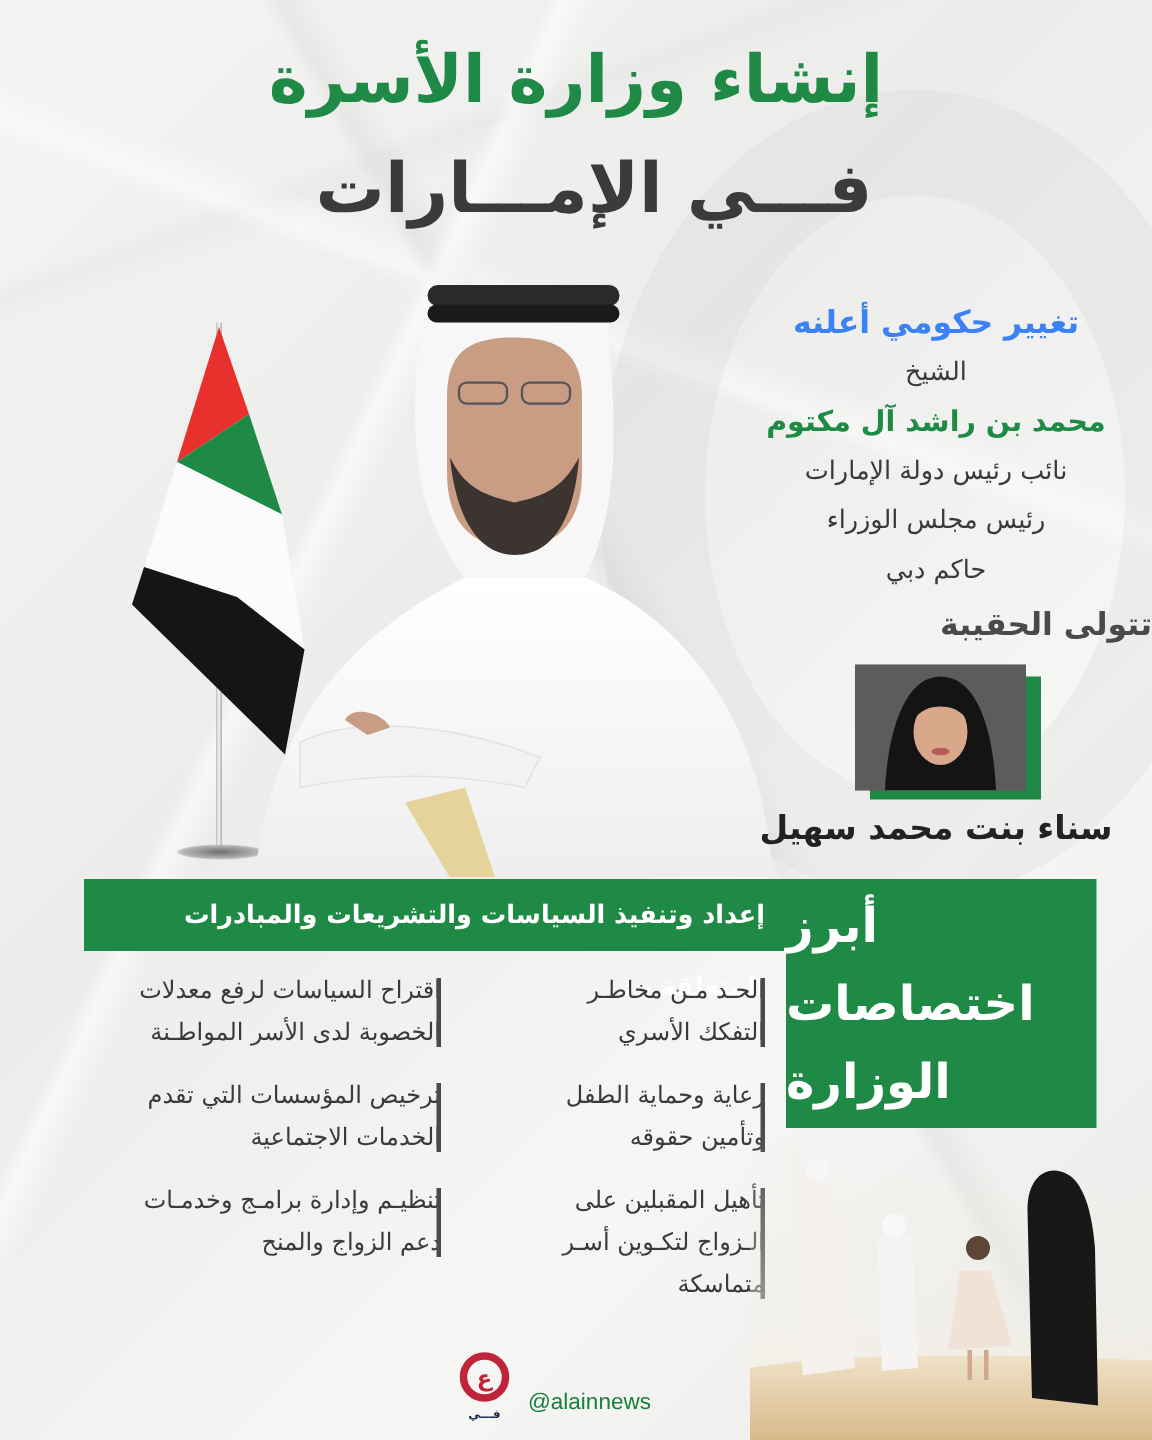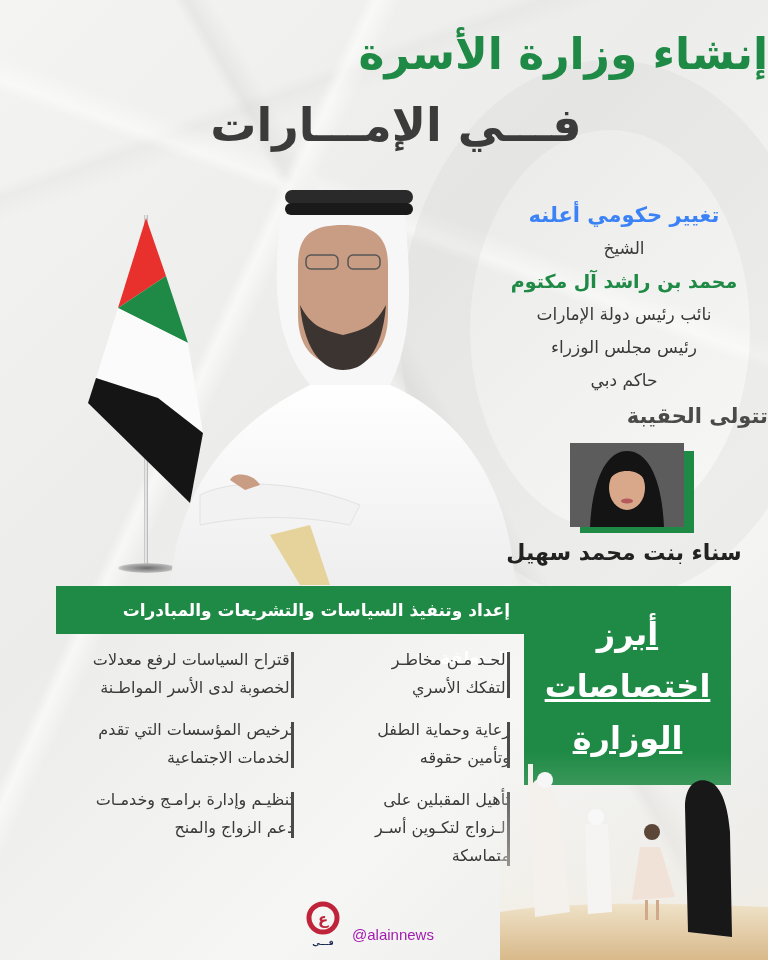--- a/index.html
+++ b/index.html
@@ -20,21 +20,21 @@
         linear-gradient(160deg, transparent 15%, rgba(210,210,208,0.2) 16%, transparent 18%);
     }
     .bg-logo-ring {
       position: absolute; left: 400px; top: 60px; width: 420px; height: 540px;
       border-radius: 50%;
       border: 70px solid rgba(200,200,198,0.18);
       pointer-events: none;
     }
 
     .title-1 {
-      position: absolute; top: 28px; left: 0; width: 768px; 
+      position: absolute; top: 28px; left: 0; width: 768px; text-align: center;
       font-size: 44px; font-weight: bold; color: #1f8a45;
       font-family: "DejaVu Sans", sans-serif;
     }
     .title-2 {
       position: absolute; top: 98px; left: 12px; width: 768px; text-align: center;
       font-size: 46px; font-weight: bold; color: #3b3b3b;
       font-family: "DejaVu Sans", sans-serif;
     }
 
     
@@ -73,26 +73,25 @@
     }
 
     
     .banner {
       position: absolute; left: 56px; top: 586px; width: 468px; height: 48px;
       background: #1f8a45; color: #fff;
       font-size: 17px; font-weight: bold; text-align: right;
       padding-right: 14px; line-height: 48px;
     }
     .box {
-      position: absolute; left: 524px; top: 586px; width: 207px; height: 199px;
-      background: #1f8a45; color: #fff; text-align: center;
+      position: absolute; left: 524px; top: 586px; width: 207px; height: 166px;
+      background: #1f8a45; color: #fff; text-align: left;
       font-size: 32px; font-weight: bold;
       display: flex; flex-direction: column; justify-content: center; gap: 2px;
       line-height: 50px;
-      text-decoration: underline;
     }
 
     
     .list { position: absolute; width: 230px; }
     .list-right { left: 300px; top: 646px; width: 210px; }
     .list-left { left: 44px; top: 646px; width: 250px; }
     .item {
       position: relative; margin-bottom: 14px;
       font-size: 16px; line-height: 28px; color: #3a3a3a; text-align: right;
     }
@@ -102,21 +101,21 @@
     }
     .item-line { display: block; white-space: nowrap; }
 
     
     .family { position: absolute; left: 500px; top: 752px; width: 268px; height: 208px; }
 
     
     .footer-logo { position: absolute; left: 303px; top: 900px; width: 40px; height: 50px; text-align: center; }
     .footer-handle {
       position: absolute; left: 352px; top: 926px; direction: ltr;
-      font-family: "Liberation Sans", sans-serif; font-size: 15px; color: #a21caf;
+      font-family: "Liberation Sans", sans-serif; font-size: 15px; color: #15803d;
     }
     .logo-caption { font-size: 8px; color: #1a2b50; font-weight: bold; display: block; margin-top: -2px; }
   </style>
 </head>
 <body>
 
 <div class="bg-wrinkle"></div>
 <div class="bg-logo-ring"></div>
 
 <h1 class="title-1">إنشاء وزارة الأسرة</h1>

